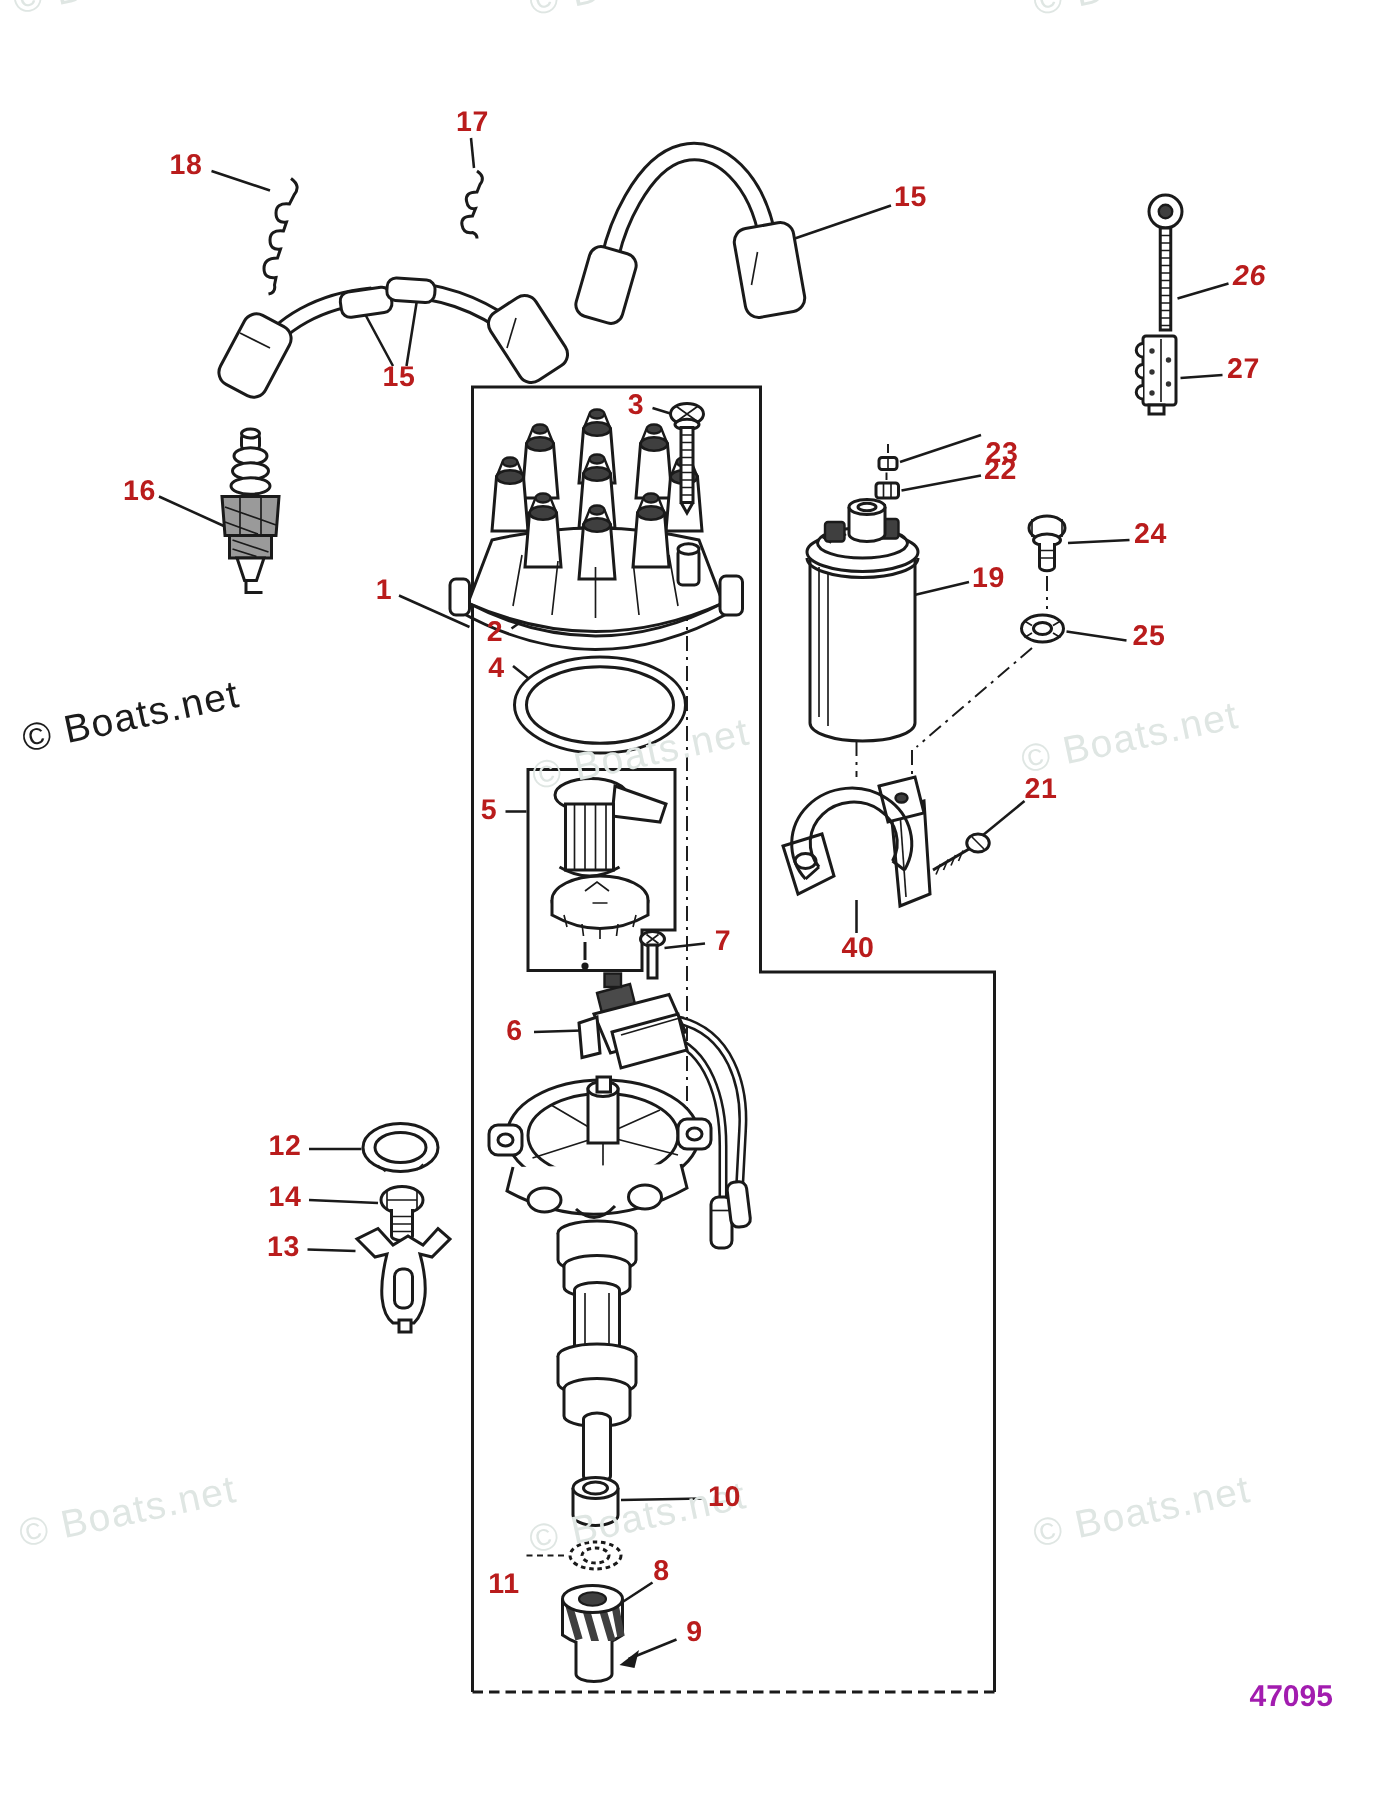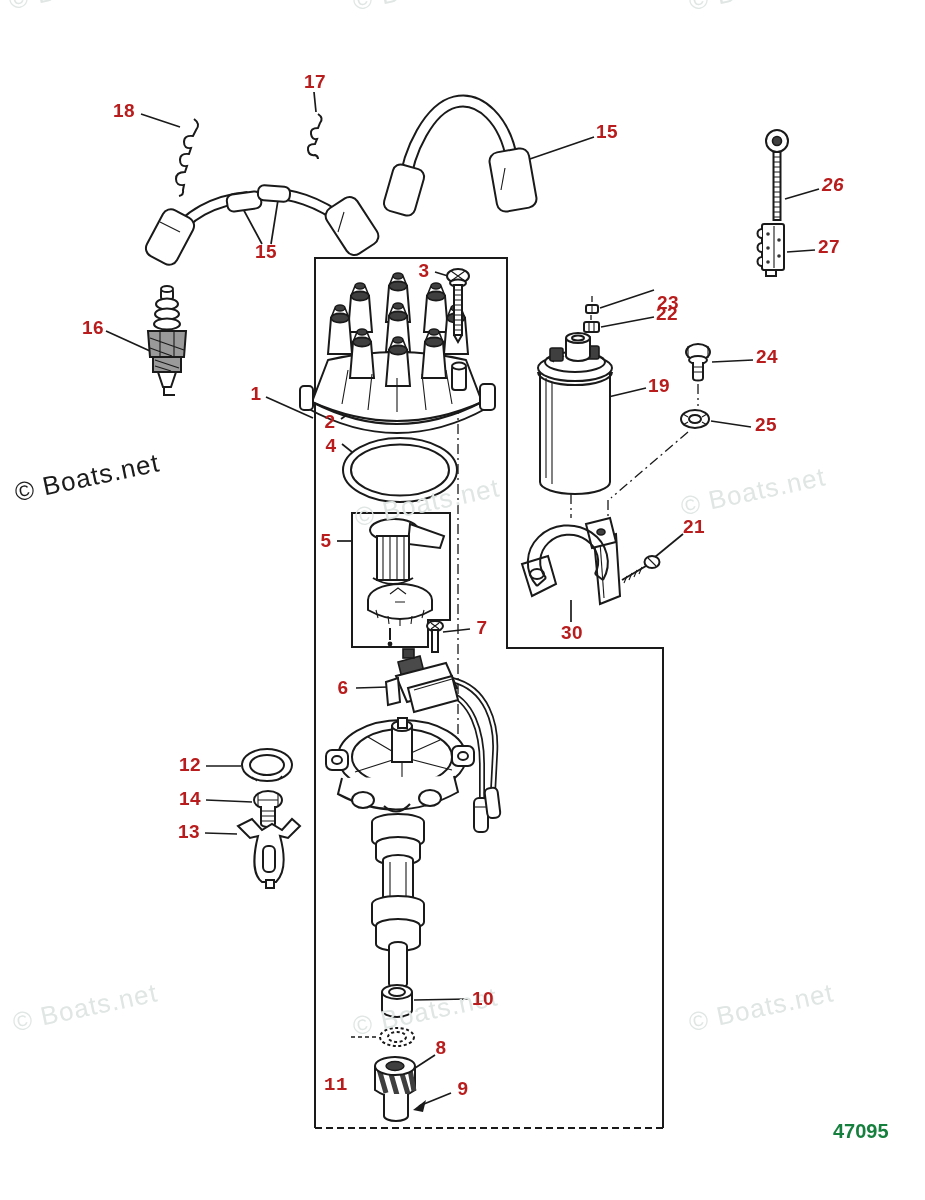--- a/index.html
+++ b/index.html
@@ -5,21 +5,21 @@
   html,body{margin:0;padding:0;background:#fff;}
   .page{position:relative;width:925px;height:1200px;background:#ffffff;overflow:hidden;
         font-family:"Liberation Sans",sans-serif;}
   .art{position:absolute;left:0;top:0;}
   .callout{position:absolute;transform:translate(-50%,-50%);
            font:700 19px "Liberation Sans",sans-serif;color:#b91c1c;letter-spacing:.5px;}
   .watermark{position:absolute;font:400 26px "Liberation Sans",sans-serif;letter-spacing:1px;
              transform:rotate(-12deg);transform-origin:left top;white-space:nowrap;}
   .wm-light{color:#dfe6e3;}
   .wm-dark{color:#1b1b1b;}
-  .fig{position:absolute;left:833px;top:1120px;font:700 20px "Liberation Sans",sans-serif;color:#15803d;}
+  .fig{position:absolute;left:833px;top:1120px;font:700 20px "Liberation Sans",sans-serif;color:#a21caf;}
   
   .ln{fill:none;stroke:#1a1a1a;stroke-width:2;}
   .fw{fill:#ffffff;stroke:#1a1a1a;stroke-width:2;}
   .fd{fill:#3f3f3f;stroke:#1a1a1a;stroke-width:1.6;}
   .fg{fill:#9a9a9a;stroke:#1a1a1a;stroke-width:2;}
   .thin{fill:none;stroke:#1a1a1a;stroke-width:1.1;}
   .leader{fill:none;stroke:#1a1a1a;stroke-width:1.7;}
   .dash{fill:none;stroke:#1a1a1a;stroke-width:1.3;stroke-dasharray:10 4 2 4;}
 </style>
 </head>
@@ -356,25 +356,25 @@
       <span class="callout" style="left: 667px; top: 314px;">22</span>
       <span class="callout" style="left: 767px; top: 357px;">24</span>
       <span class="callout" style="left: 659px; top: 386px;">19</span>
       <span class="callout" style="left: 766px; top: 425px;">25</span>
       <span class="callout" style="left: 256px; top: 394px;">1</span>
       <span class="callout" style="left: 330px; top: 422px;">2</span>
       <span class="callout" style="left: 331px; top: 446px;">4</span>
       <span class="callout" style="left: 694px; top: 527px;">21</span>
       <span class="callout" style="left: 326px; top: 541px;">5</span>
       <span class="callout" style="left: 482px; top: 628px;">7</span>
-      <span class="callout" style="left: 572px; top: 633px;">30</span>
+      <span class="callout" style="left: 572px; top: 633px;">40</span>
       <span class="callout" style="left: 343px; top: 688px;">6</span>
       <span class="callout" style="left: 190px; top: 765px;">12</span>
       <span class="callout" style="left: 190px; top: 799px;">14</span>
       <span class="callout" style="left: 189px; top: 832px;">13</span>
       <span class="callout" style="left: 483px; top: 999px;">10</span>
-      <span class="callout" style="left: 336px; top: 1085px; font-family: Liberation Mono, monospace;">11</span>
+      <span class="callout" style="left: 336px; top: 1057px;">11</span>
       <span class="callout" style="left: 441px; top: 1048px;">8</span>
       <span class="callout" style="left: 463px; top: 1089px;">9</span>
     </div>
 
   <div class="fig">47095</div>
 </div>
 
 </body></html>

